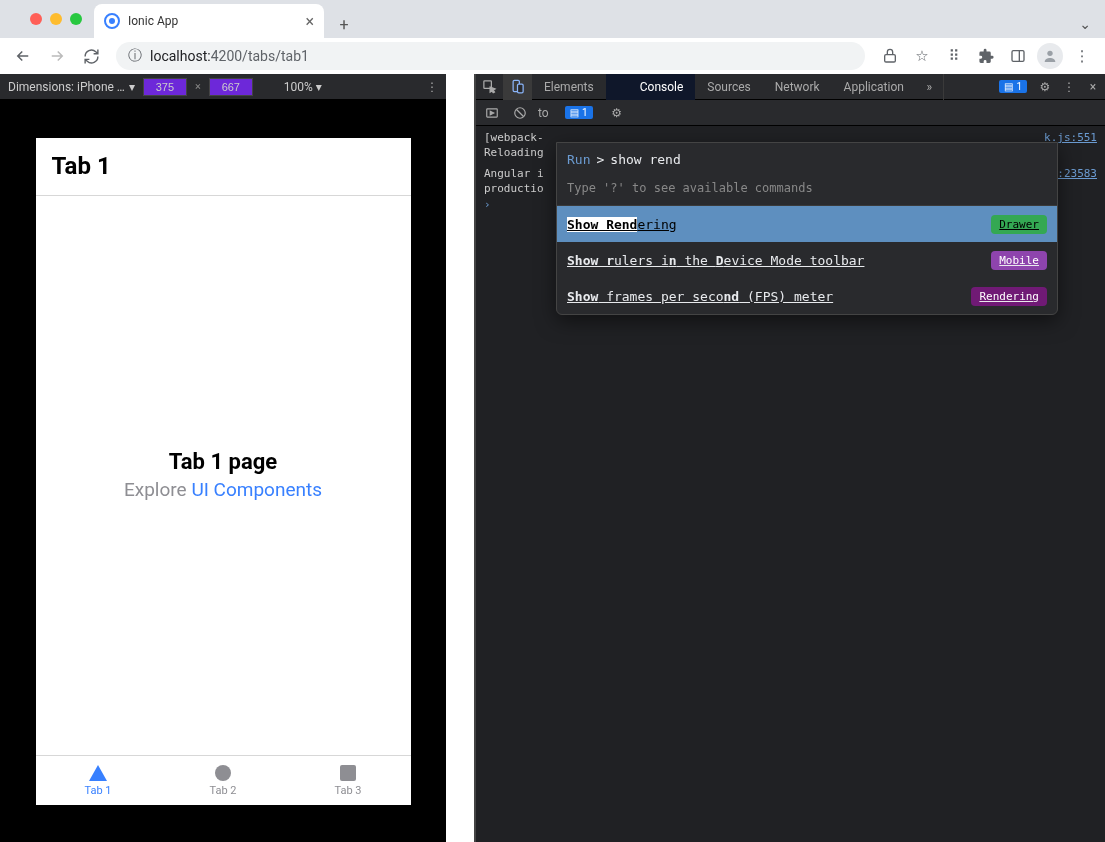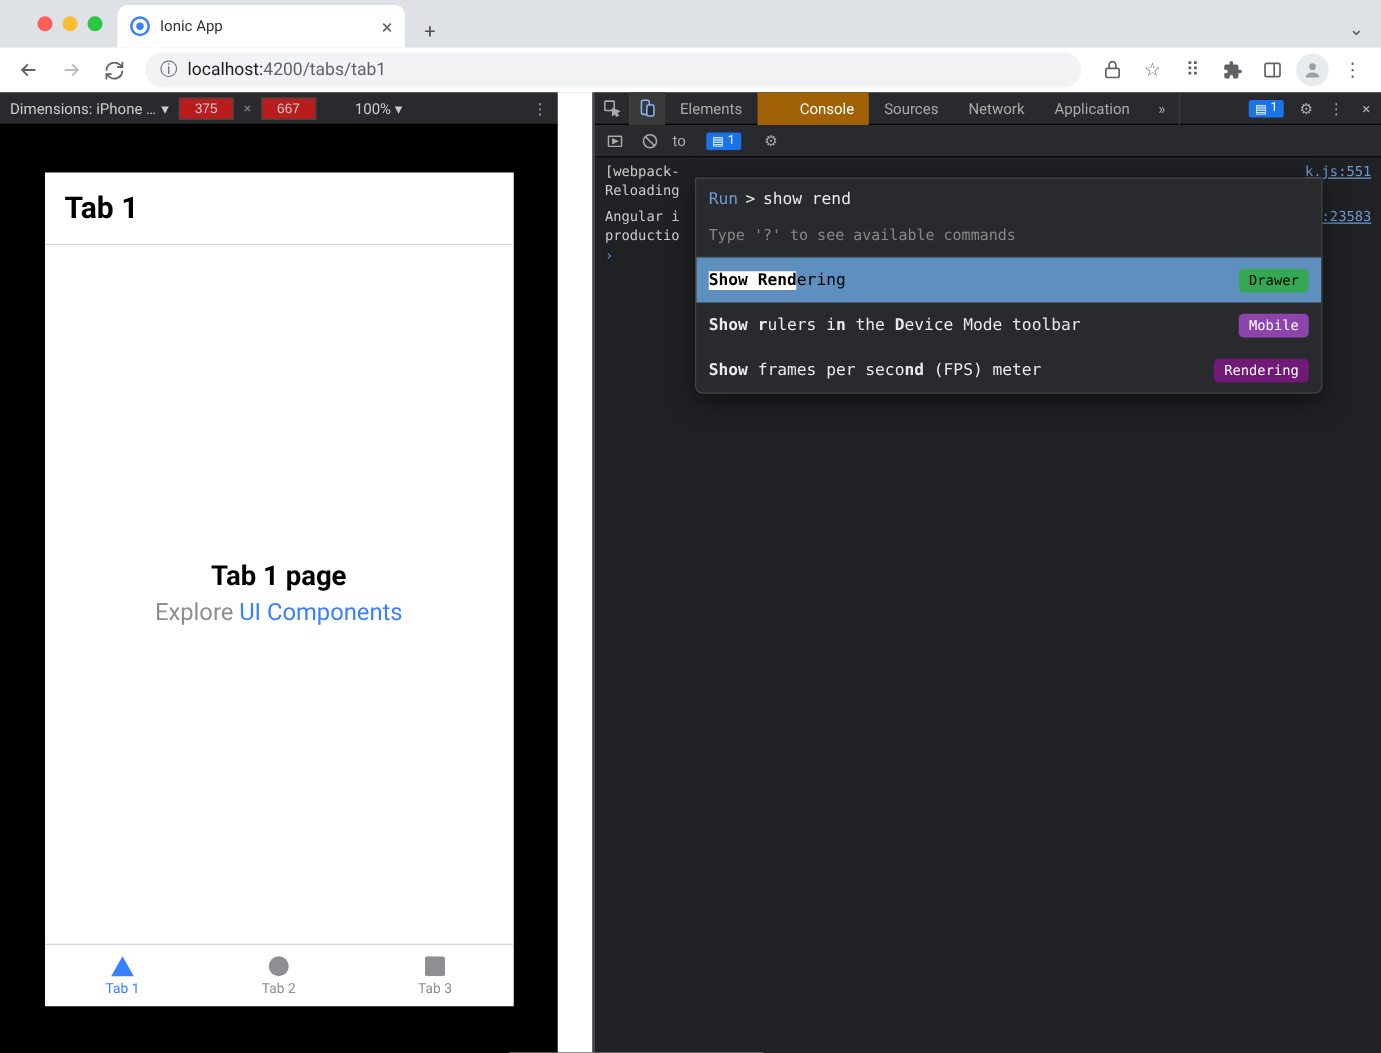--- a/index.html
+++ b/index.html
@@ -31,21 +31,21 @@
 .tb-icon { width: 30px; height: 30px; display: flex; align-items: center; justify-content: center; color: #5f6368; cursor: pointer; font-size: 15px; }
 .avatar { width: 26px; height: 26px; background: #e8eaed; border-radius: 50%; display: flex; align-items: center; justify-content: center; color: #5f6368; }
 
 
 .main { display: flex; height: calc(842px - 74px); gap: 28px; }
 
 
 .device-pane { width: 446px; background: #1e1e1e; display: flex; flex-direction: column; }
 .device-toolbar { height: 26px; background: #292a2d; display: flex; align-items: center; padding: 0 8px; gap: 8px; color: #ccc; font-size: 12px; border-bottom: 1px solid #000; }
 .device-toolbar .dim-label { display: flex; align-items: center; gap: 4px; cursor: pointer; }
-.dim-input { width: 44px; height: 18px; background: #b91c1c; border: 1px solid #444; color: #ccc; text-align: center; font-size: 11px; }
+.dim-input { width: 44px; height: 18px; background: #6d28d9; border: 1px solid #444; color: #ccc; text-align: center; font-size: 11px; }
 .dim-x { color: #888; font-size: 11px; }
 .zoom-sel { margin-left: 23px; cursor: pointer; }
 .device-toolbar .spacer { flex: 1; }
 .device-toolbar .more { cursor: pointer; color: #aaa; }
 
 .device-canvas { flex: 1; background: #000; display: flex; align-items: center; justify-content: center; padding: 18px 0; }
 .phone-frame { width: 375px; height: 667px; background: #fff; display: flex; flex-direction: column; }
 .phone-header { height: 58px; border-bottom: 1px solid #d7d7d7; display: flex; align-items: center; padding: 0 16px; }
 .phone-header h1 { font-size: 24px; font-weight: 700; color: #000; }
 .phone-content { flex: 1; display: flex; flex-direction: column; align-items: center; justify-content: center; }
@@ -56,41 +56,41 @@
 .ptab { flex: 1; display: flex; flex-direction: column; align-items: center; justify-content: center; gap: 2px; font-size: 11px; color: #8e8e93; cursor: pointer; }
 .ptab.active { color: #3880ff; }
 .ptab .picon { width: 20px; height: 18px; display: flex; align-items: center; justify-content: center; }
 
 
 .devtools { flex: 1; background: #202124; color: #e8eaed; display: flex; flex-direction: column; border-left: 2px solid #444;}
 .dt-tabs { height: 26px; background: #292a2d; display: flex; align-items: center; border-bottom: 1px solid #000; font-size: 12px; }
 .dt-tabicon { width: 28px; height: 26px; display: flex; align-items: center; justify-content: center; color: #aaa; cursor: pointer; border-right: 1px solid #3a3a3a; }
 .dt-tabicon.active { background: #3a3a3a; }
 .dt-tabitem { padding: 0 12px; height: 26px; display: flex; align-items: center; color: #aaa; cursor: pointer; }
-.dt-tabitem.active { background: #a16207; color: #fff; padding-left: 34px; }
+.dt-tabitem.active { background: #0f172a; color: #fff; padding-left: 34px; }
 .dt-tabs .spacer { flex: 1; }
 .dt-badge { background: #1a73e8; color: #fff; font-size: 10px; padding: 1px 5px; border-radius: 2px; display: flex; align-items: center; gap: 3px; margin-right: 6px; }
 .dt-gear, .dt-more, .dt-close { width: 24px; height: 26px; display: flex; align-items: center; justify-content: center; color: #aaa; cursor: pointer; }
 
 .dt-subbar { height: 26px; background: #292a2d; display: flex; align-items: center; border-bottom: 1px solid #000; font-size: 12px; padding: 0 6px; gap: 8px; color: #aaa; position: relative; }
 .dt-subicon { width: 20px; height: 20px; display: flex; align-items: center; justify-content: center; cursor: pointer; }
 
 .console-body { flex: 1; background: #202124; font-family: Menlo, monospace; font-size: 11px; padding: 4px 0; position: relative; }
 .console-line { display: flex; padding: 1px 8px; color: #ccc; white-space: pre; }
 .console-line .src { margin-left: auto; color: #6b9bd1; text-decoration: underline; cursor: pointer; }
 .console-prompt { color: #6b9bd1; padding: 2px 8px; }
 
 
 .cmd-palette { position: absolute; top: 16px; left: 80px; width: 502px; background: #292a2d; border: 1px solid #444; border-radius: 0 0 6px 6px; box-shadow: 0 6px 20px rgba(0,0,0,0.5); z-index: 10; overflow: hidden; }
 .cmd-input-row { height: 32px; display: flex; align-items: center; padding: 0 10px; font-size: 13px; gap: 6px; }
 .cmd-input-row .run-label { color: #6b9bd1; }
 .cmd-input-row .prompt { color: #e8eaed; }
 .cmd-input-row .query { color: #e8eaed; }
 .cmd-hint { padding: 6px 10px 10px; font-size: 12px; color: #888; border-bottom: 1px solid #3a3a3a; }
-.cmd-item { height: 36px; display: flex; align-items: center; padding: 0 10px; font-size: 13px; color: #e8eaed; cursor: pointer; justify-content: space-between; }
+.cmd-item { height: 36px; display: flex; align-items: center; padding: 0 10px; font-size: 13px; color: #e8eaed; cursor: pointer; justify-content: space-between; text-decoration: underline; }
 .cmd-item.selected { background: #5e8fbf; color: #000; }
 .cmd-item.selected .cmd-text b { background: #fff; }
 .cmd-item .cmd-text b { font-weight: 700; }
 .cmd-tag { font-size: 11px; padding: 3px 8px; border-radius: 4px; color: #fff; }
 .tag-drawer { background: #34a853; color:#000; }
 .tag-mobile { background: #8e44ad; }
 .tag-rendering { background: #701a75; }
 
 svg { display: block; }
 </style>

